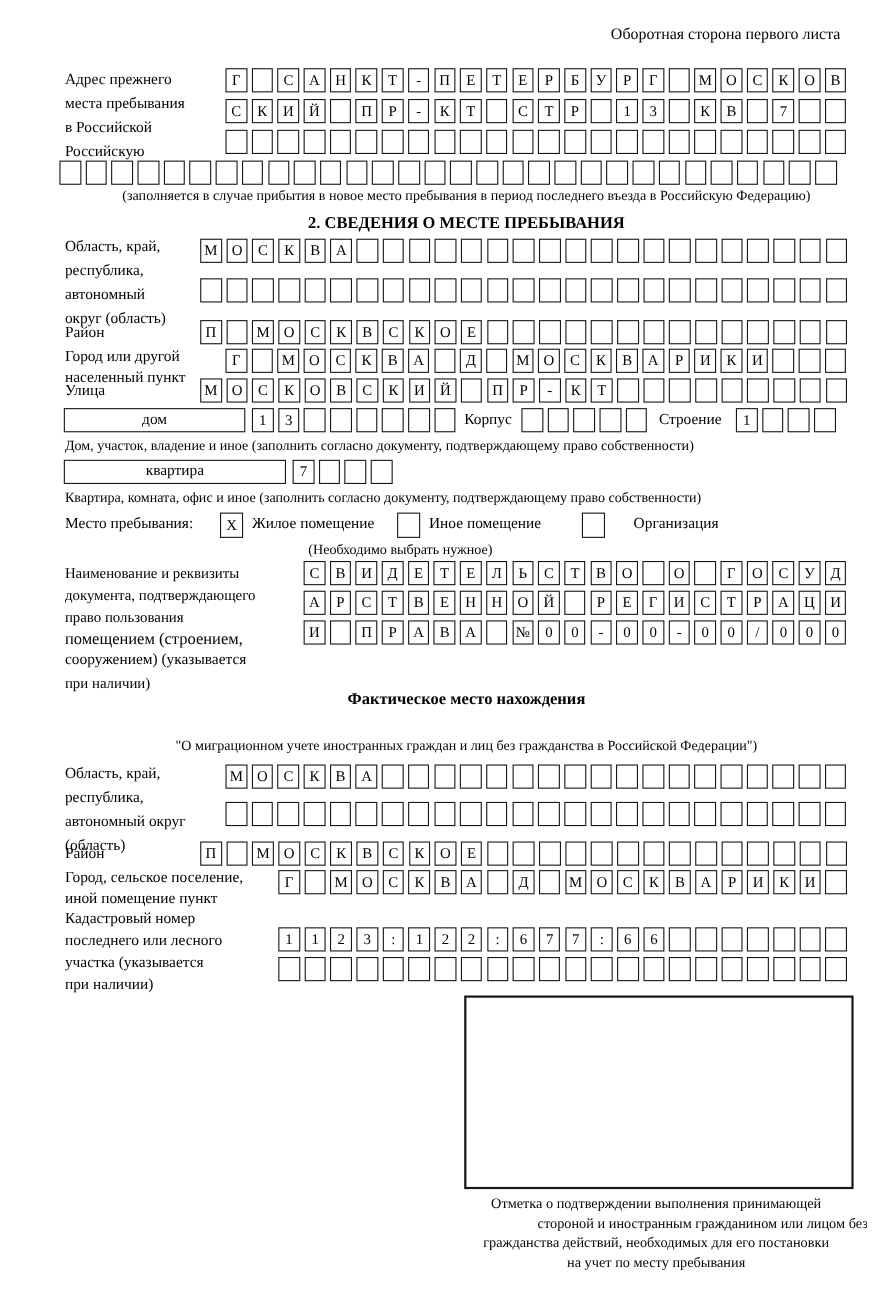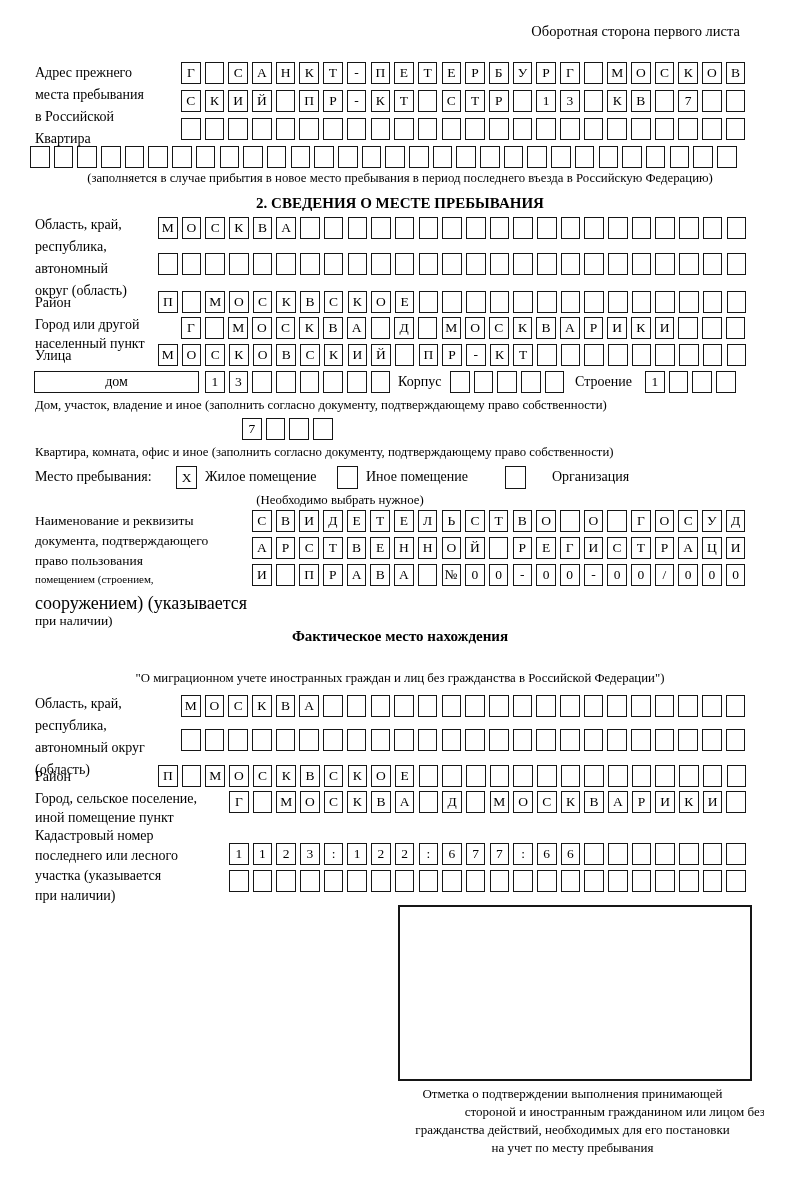--- a/index.html
+++ b/index.html
@@ -1,17 +1,17 @@
 <!DOCTYPE html>
 <html><head>
 <meta charset="utf-8">
 <style>
   html,body{margin:0;padding:0;background:#fff;}
   #page{position:relative;width:764px;height:1180px;background:#ffffff;
-        font-family:"Liberation Serif","DejaVu Serif",serif;color:#000;overflow:hidden;}
+        font-family:"Liberation Serif","DejaVu Serif",serif;color:#000;overflow:hidden;margin-left:24px;}
   .lbl{position:absolute;font-size:14px;line-height:1;white-space:nowrap;}
   .cap{position:absolute;font-size:12.8px;line-height:1;white-space:nowrap;}
   .center{left:0;width:800px;text-align:center;}
   .title{position:absolute;left:0;width:800px;text-align:center;
          font-weight:bold;font-size:15px;line-height:1;}
   .cellrow{position:absolute;display:flex;gap:4.1px;}
   .cell{width:19.6px;height:22px;box-sizing:border-box;border:1.8px solid #161616;
         display:flex;align-items:center;justify-content:center;
         font-size:13.5px;line-height:1;background:#fff;}
   .chk{position:absolute;width:21px;height:23px;box-sizing:border-box;border:1.8px solid #161616;
@@ -24,21 +24,21 @@
 </head>
 <body>
 
 <div id="page">
 
   <div class="lbl" style="left:0;top:24px;width:740px;text-align:right;font-size:14.5px;">Оборотная сторона первого листа</div>
 
   <div class="lbl" style="left:35px;top:66px">Адрес прежнего</div>
   <div class="lbl" style="left:35px;top:88px">места пребывания</div>
   <div class="lbl" style="left:35px;top:110px">в Российской</div>
-  <div class="lbl" style="left:35px;top:132px">Квартира</div>
+  <div class="lbl" style="left:35px;top:132px">Российскую</div>
 
   <div class="cellrow" style="left:181px;top:62px">
       <span class="cell">Г</span>
       <span class="cell"></span>
       <span class="cell">С</span>
       <span class="cell">А</span>
       <span class="cell">Н</span>
       <span class="cell">К</span>
       <span class="cell">Т</span>
       <span class="cell">-</span>
@@ -315,42 +315,43 @@
     </div>
   <div class="lbl" style="left:575px;top:375px">Строение</div>
   <div class="cellrow" style="left:645px;top:371px">
       <span class="cell">1</span>
       <span class="cell"></span>
       <span class="cell"></span>
       <span class="cell"></span>
     </div>
   <div class="cap" style="left:35px;top:399px">Дом, участок, владение и иное (заполнить согласно документу, подтверждающему право собственности)</div>
 
+  <div class="bigbox" style="left:34px;top:418px;width:202px">квартира</div>
   <div class="cellrow" style="left:242px;top:418px">
       <span class="cell">7</span>
       <span class="cell"></span>
       <span class="cell"></span>
       <span class="cell"></span>
     </div>
   <div class="cap" style="left:35px;top:446px">Квартира, комната, офис и иное (заполнить согласно документу, подтверждающему право собственности)</div>
 
   <div class="lbl" style="left:35px;top:470px">Место пребывания:</div>
   <div class="chk" style="left:176px;top:466px">X</div>
   <div class="lbl" style="left:205px;top:470px">Жилое помещение</div>
   <div class="chk" style="left:337px;top:466px"></div>
   <div class="lbl" style="left:366px;top:470px">Иное помещение</div>
   <div class="chk" style="left:505px;top:466px"></div>
   <div class="lbl" style="left:552px;top:470px">Организация</div>
   <div class="cap" style="left:180px;top:494px;width:320px;text-align:center">(Необходимо выбрать нужное)</div>
 
   <div class="lbl" style="left:35px;top:514px;font-size:13.5px">Наименование и реквизиты</div>
   <div class="lbl" style="left:35px;top:534px;font-size:13.5px">документа, подтверждающего</div>
   <div class="lbl" style="left:35px;top:554px;font-size:13.5px">право пользования</div>
-  <div class="lbl" style="left:35px;top:574px;font-size:11px">помещением (строением,</div>
-  <div class="lbl" style="left:35px;top:594px;font-size:18px">сооружением) (указывается</div>
+  <div class="lbl" style="left:35px;top:574px;font-size:15px">помещением (строением,</div>
+  <div class="lbl" style="left:35px;top:594px;font-size:14px">сооружением) (указывается</div>
   <div class="lbl" style="left:35px;top:614px;font-size:13.5px">при наличии)</div>
   <div class="cellrow" style="left:252px;top:510px">
       <span class="cell">С</span>
       <span class="cell">В</span>
       <span class="cell">И</span>
       <span class="cell">Д</span>
       <span class="cell">Е</span>
       <span class="cell">Т</span>
       <span class="cell">Е</span>
       <span class="cell">Л</span>

